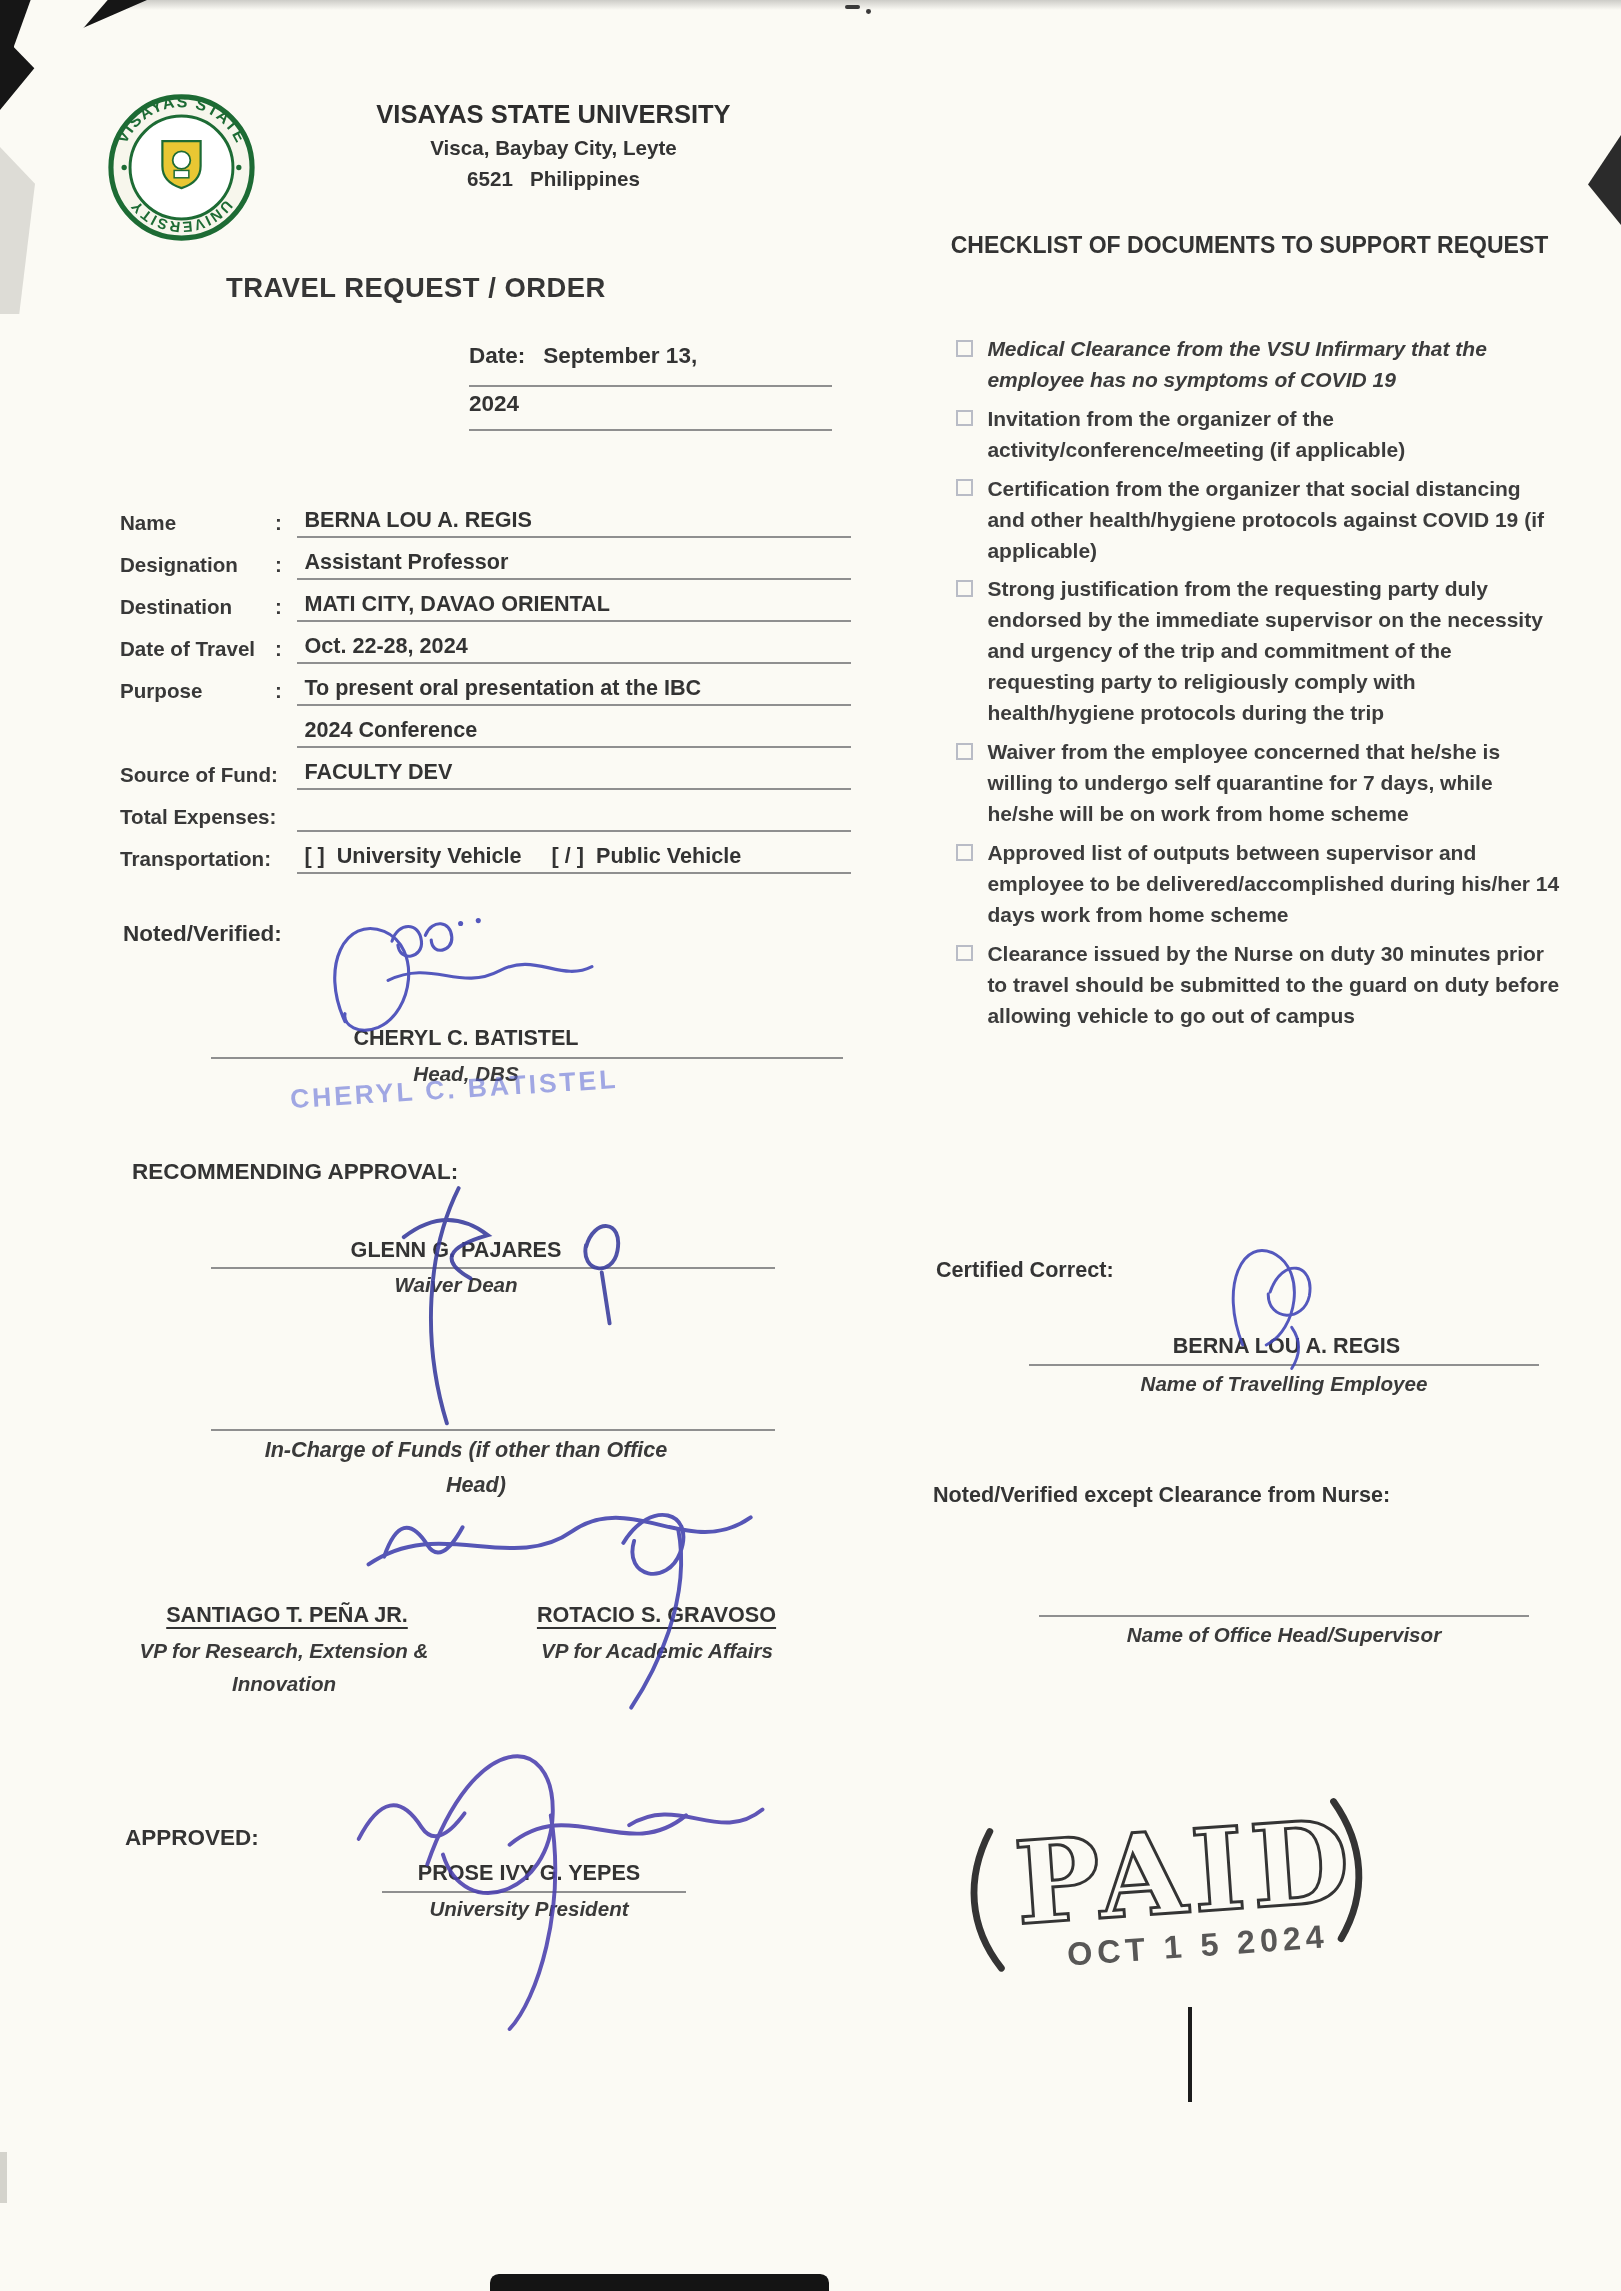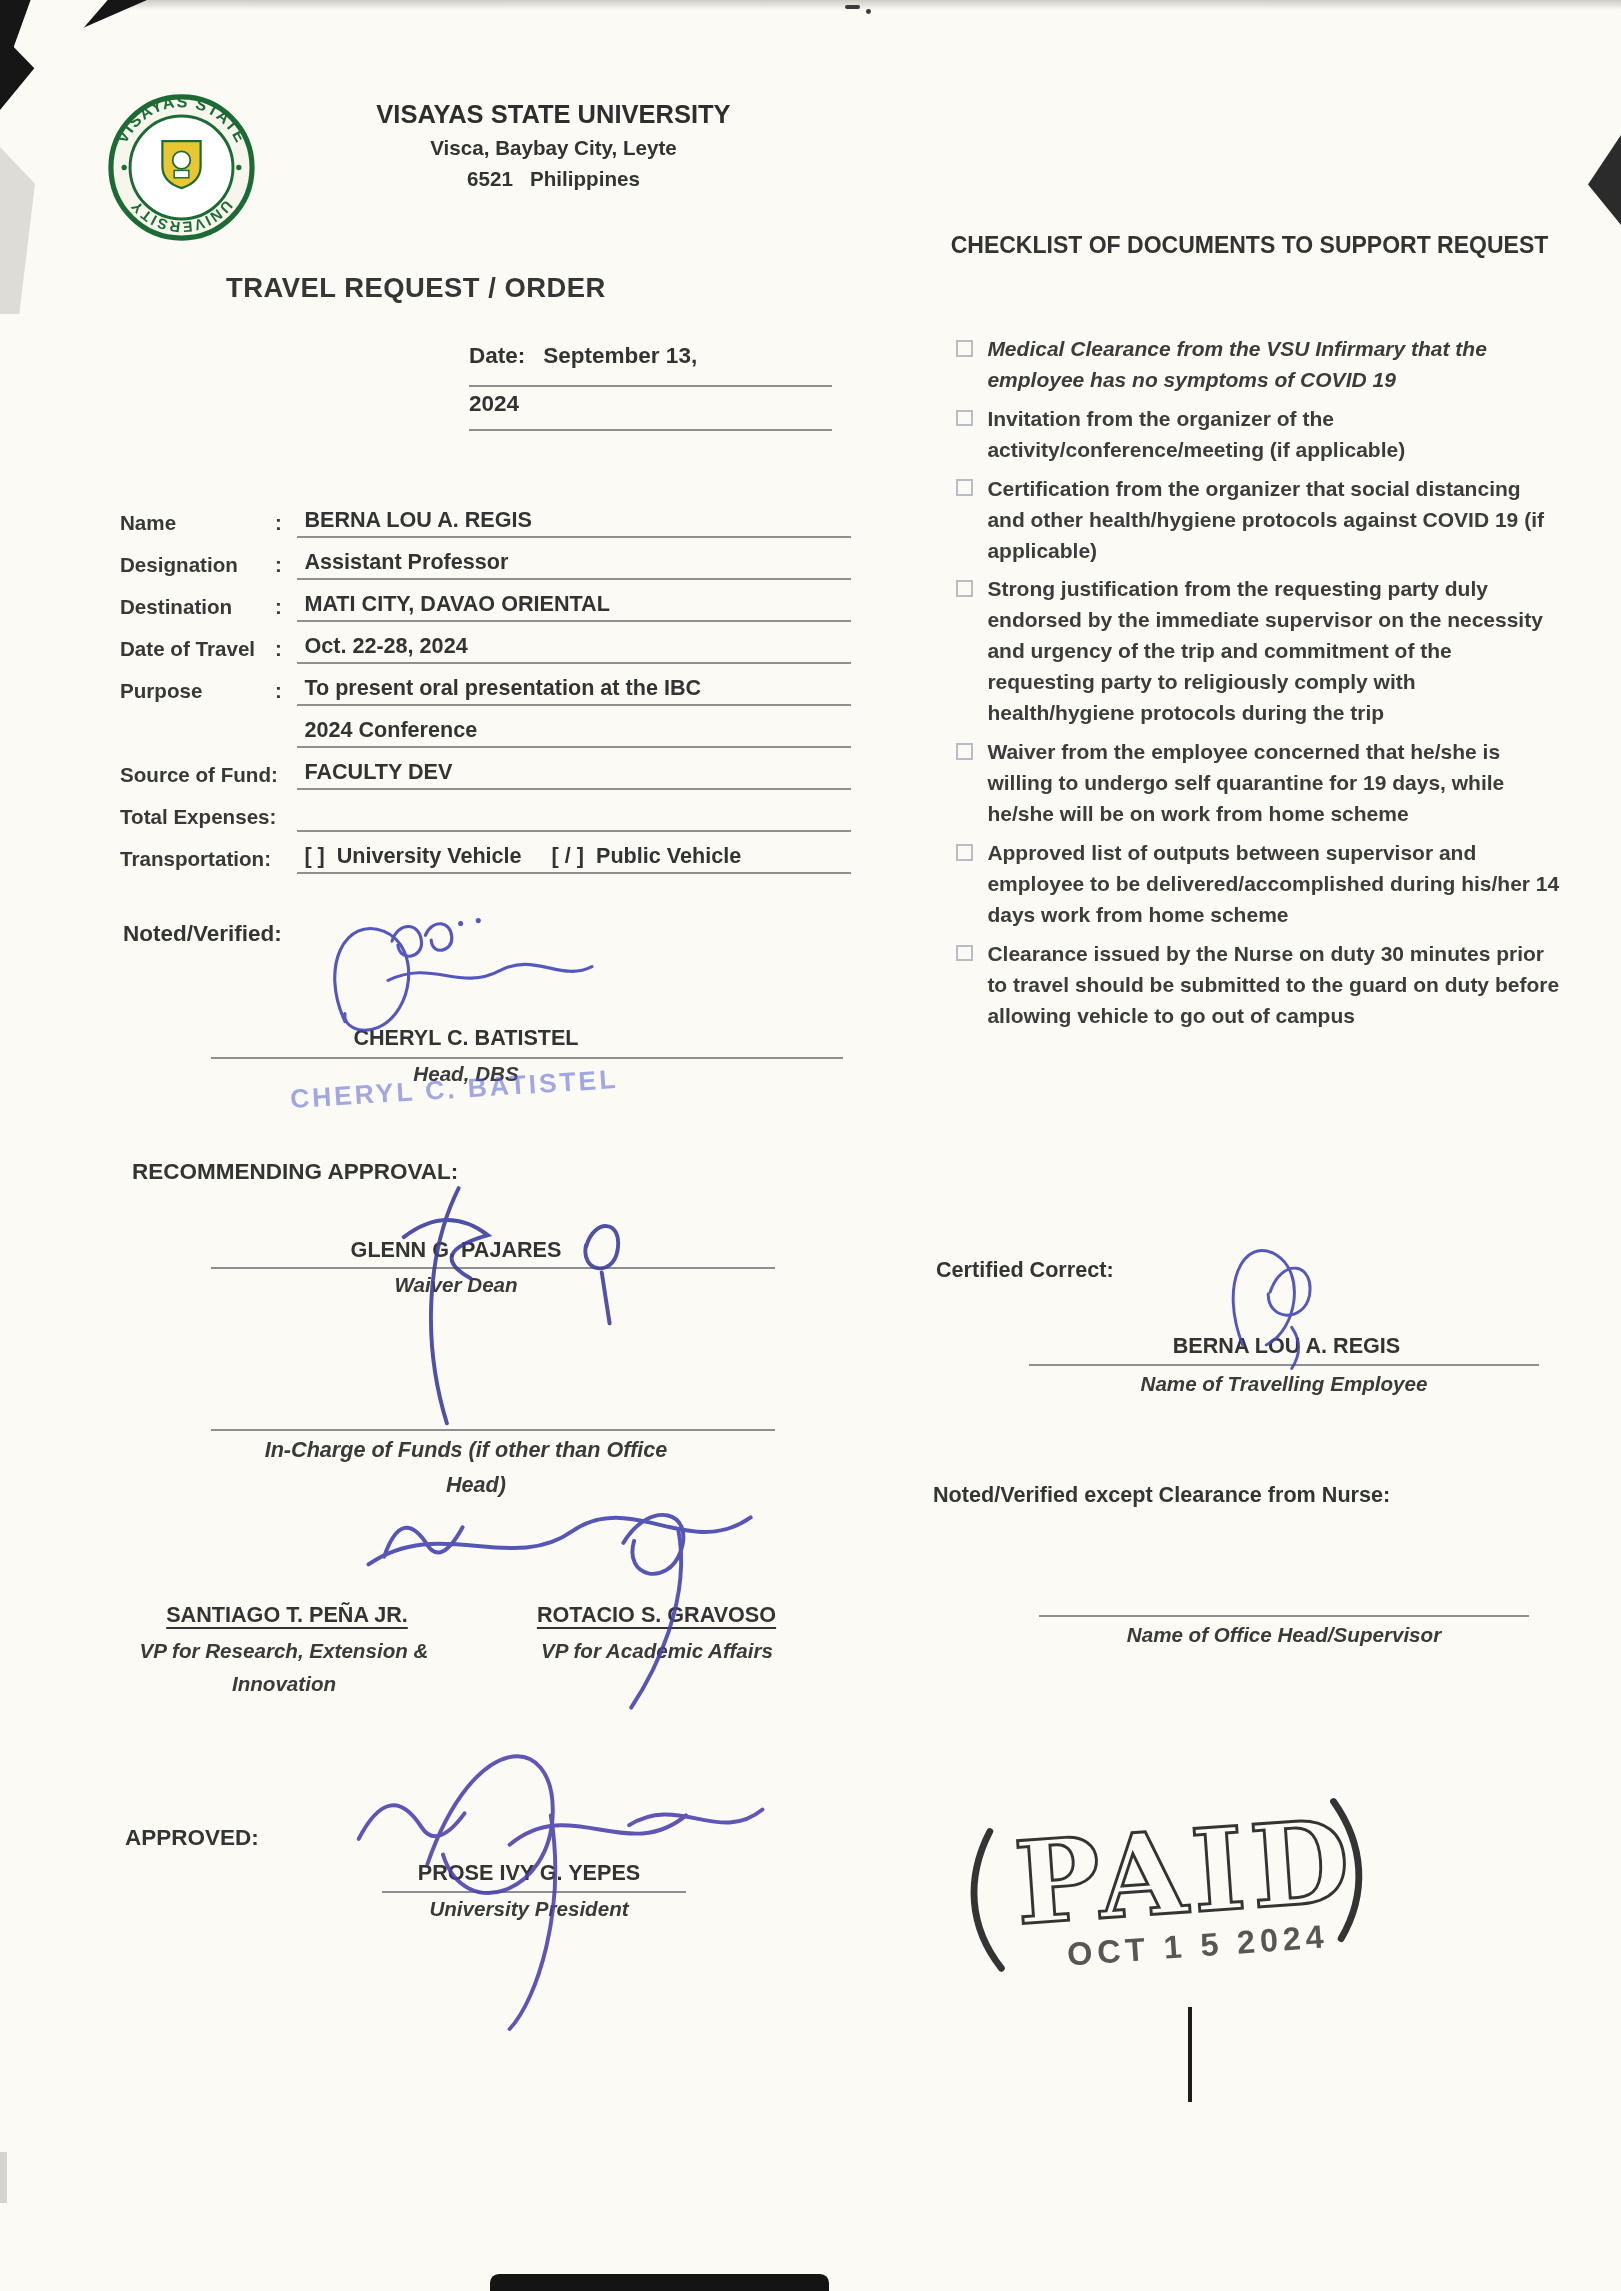--- a/index.html
+++ b/index.html
@@ -201,21 +201,21 @@
     <div class="citem">
       <span class="cbox"></span>
       <span class="ctext">Certification from the organizer that social distancing and other health/hygiene protocols against COVID 19 (if applicable)</span>
     </div>
     <div class="citem">
       <span class="cbox"></span>
       <span class="ctext">Strong justification from the requesting party duly endorsed by the immediate supervisor on the necessity and urgency of the trip and commitment of the requesting party to religiously comply with health/hygiene protocols during the trip</span>
     </div>
     <div class="citem">
       <span class="cbox"></span>
-      <span class="ctext">Waiver from the employee concerned that he/she is willing to undergo self quarantine for 19 days, while he/she will be on work from home scheme</span>
+      <span class="ctext">Waiver from the employee concerned that he/she is willing to undergo self quarantine for 7 days, while he/she will be on work from home scheme</span>
     </div>
     <div class="citem">
       <span class="cbox"></span>
       <span class="ctext">Approved list of outputs between supervisor and employee to be delivered/accomplished during his/her 14 days work from home scheme</span>
     </div>
     <div class="citem">
       <span class="cbox"></span>
       <span class="ctext">Clearance issued by the Nurse on duty 30 minutes prior to travel should be submitted to the guard on duty before allowing vehicle to go out of campus</span>
     </div>
   </div>

